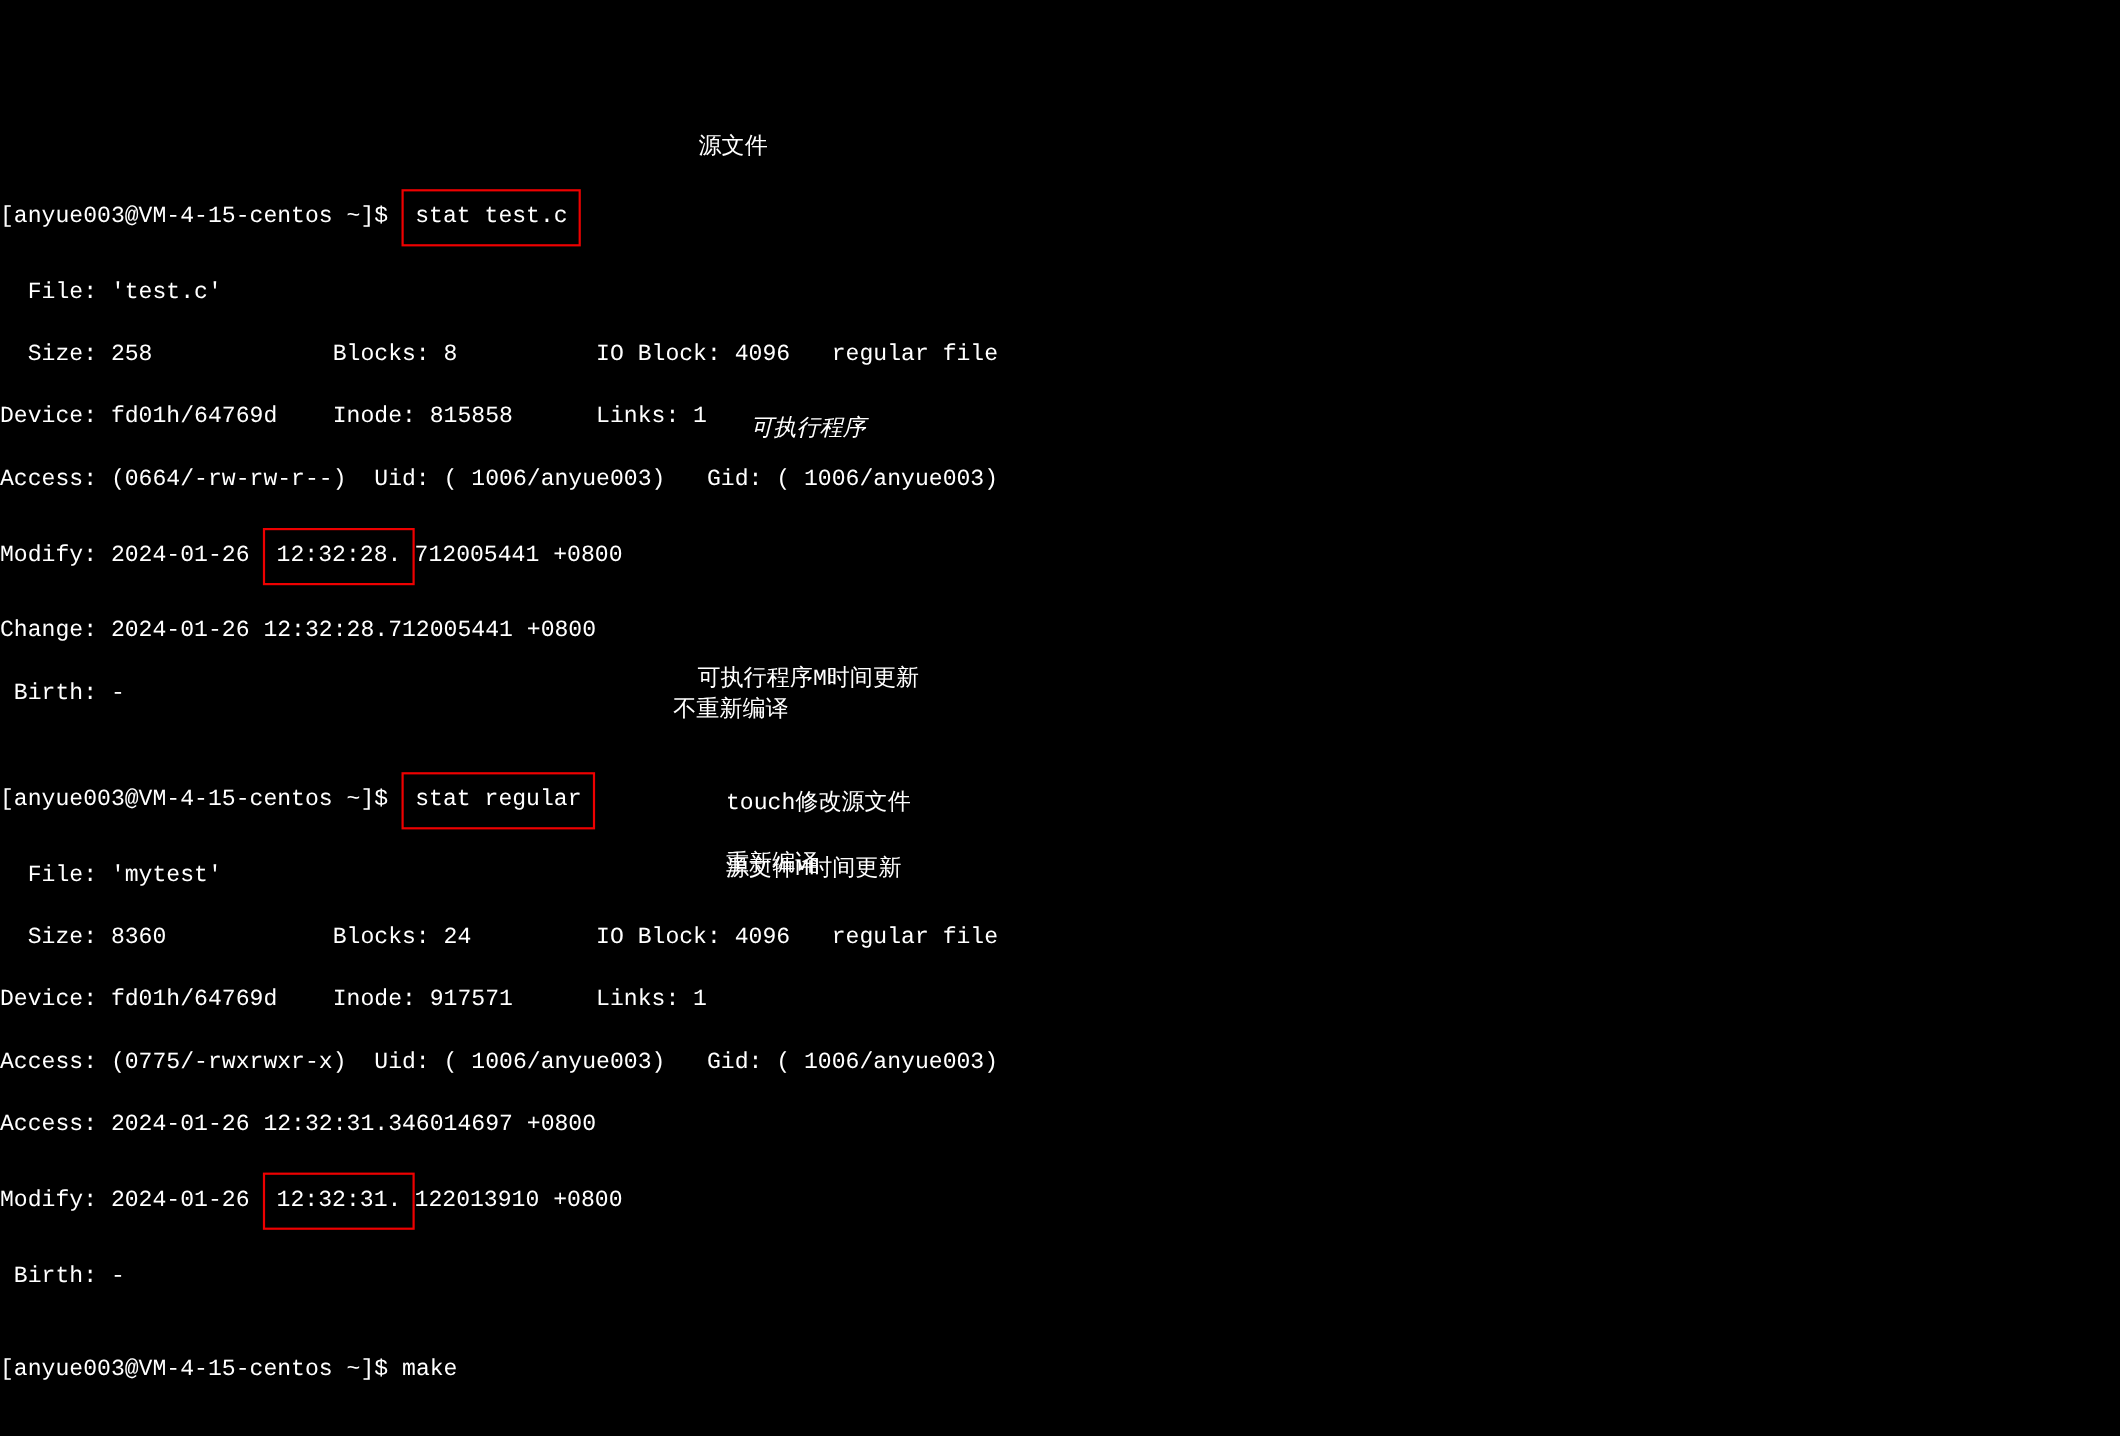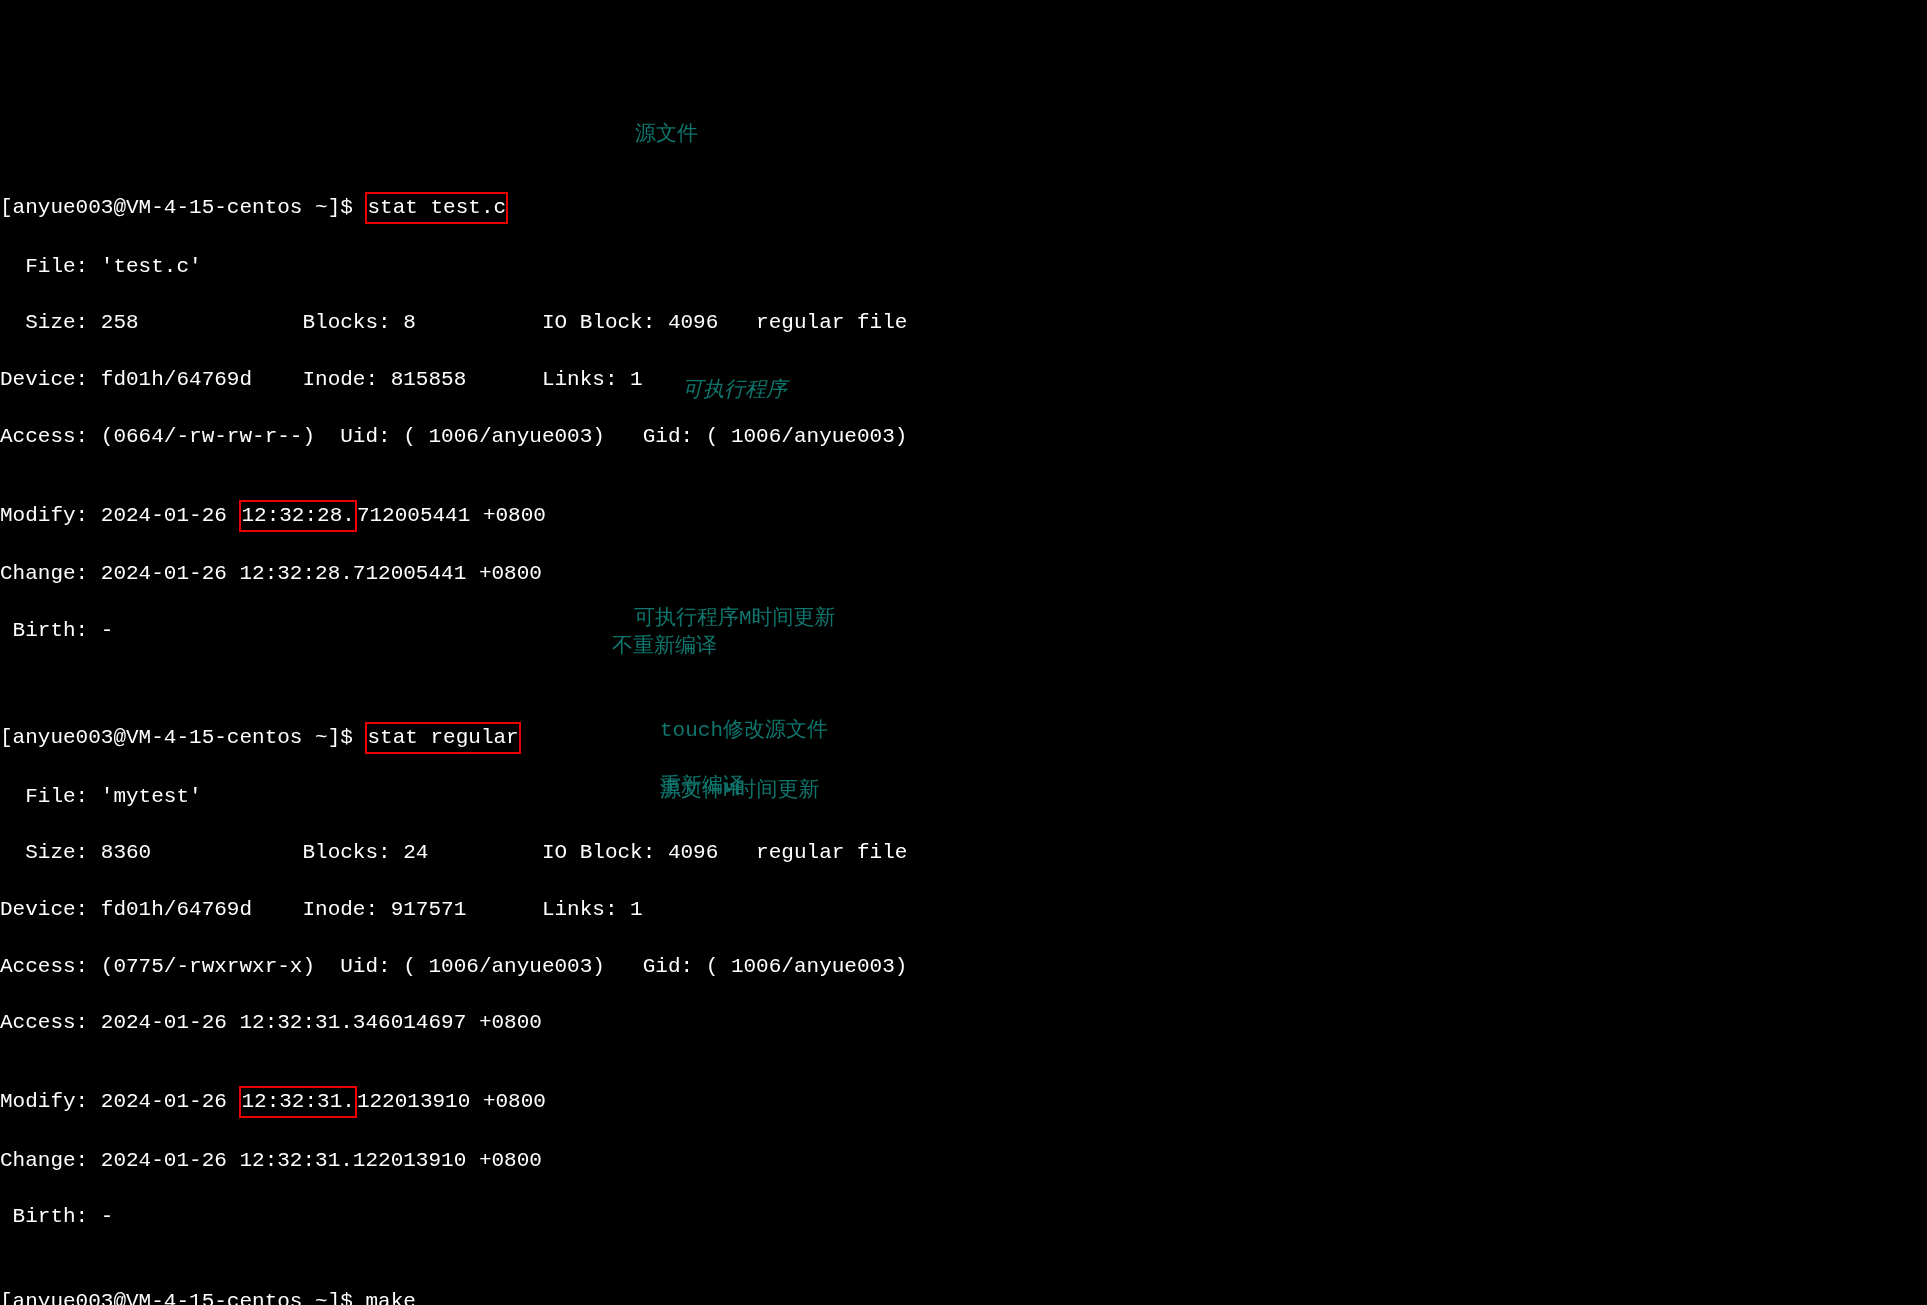--- a/index.html
+++ b/index.html
@@ -10,24 +10,24 @@
       font-size: 21px;
       line-height: 1.35;
       padding: 2px 0;
       white-space: pre;
       position: relative;
       width: 1927px;
     }
     .term { position: relative; }
     .line { white-space: pre; }
     .box-red { border: 2px solid #e00; display: inline-block; }
-    .box-tight { padding: 0; margin-top: 20px; }
+    .box-tight { padding: 10px; }
     .anno {
       position: absolute;
-      color: #0f766e;
+      color: #ffffff;
       font-size: 21px;
       white-space: nowrap;
     }
   </style>
 </head>
 <body>
 
 
 
 <div class="term">
@@ -41,21 +41,20 @@
 <div class="line">Change: 2024-01-26 12:32:28.712005441 +0800</div>
 <div class="line"> Birth: -</div>
 
 <div class="line"><span>[anyue003@VM-4-15-centos ~]$ </span><span class="box-red box-tight">stat regular</span></div>
 <div class="line">  File: 'mytest'</div>
 <div class="line">  Size: 8360            Blocks: 24         IO Block: 4096   regular file</div>
 <div class="line">Device: fd01h/64769d    Inode: 917571      Links: 1</div>
 <div class="line">Access: (0775/-rwxrwxr-x)  Uid: ( 1006/anyue003)   Gid: ( 1006/anyue003)</div>
 <div class="line">Access: 2024-01-26 12:32:31.346014697 +0800</div>
 <div class="line"><span>Modify: 2024-01-26 </span><span class="box-red box-tight">12:32:31.</span><span>122013910 +0800</span></div>
-<div class="line">Change: 2024-01-26 12:32:31.122013910 +0800</div>
 <div class="line"> Birth: -</div>
 
 <div class="line"><span>[anyue003@VM-4-15-centos ~]$ </span><span>make</span></div>
 
 
 
 
 
 
 

